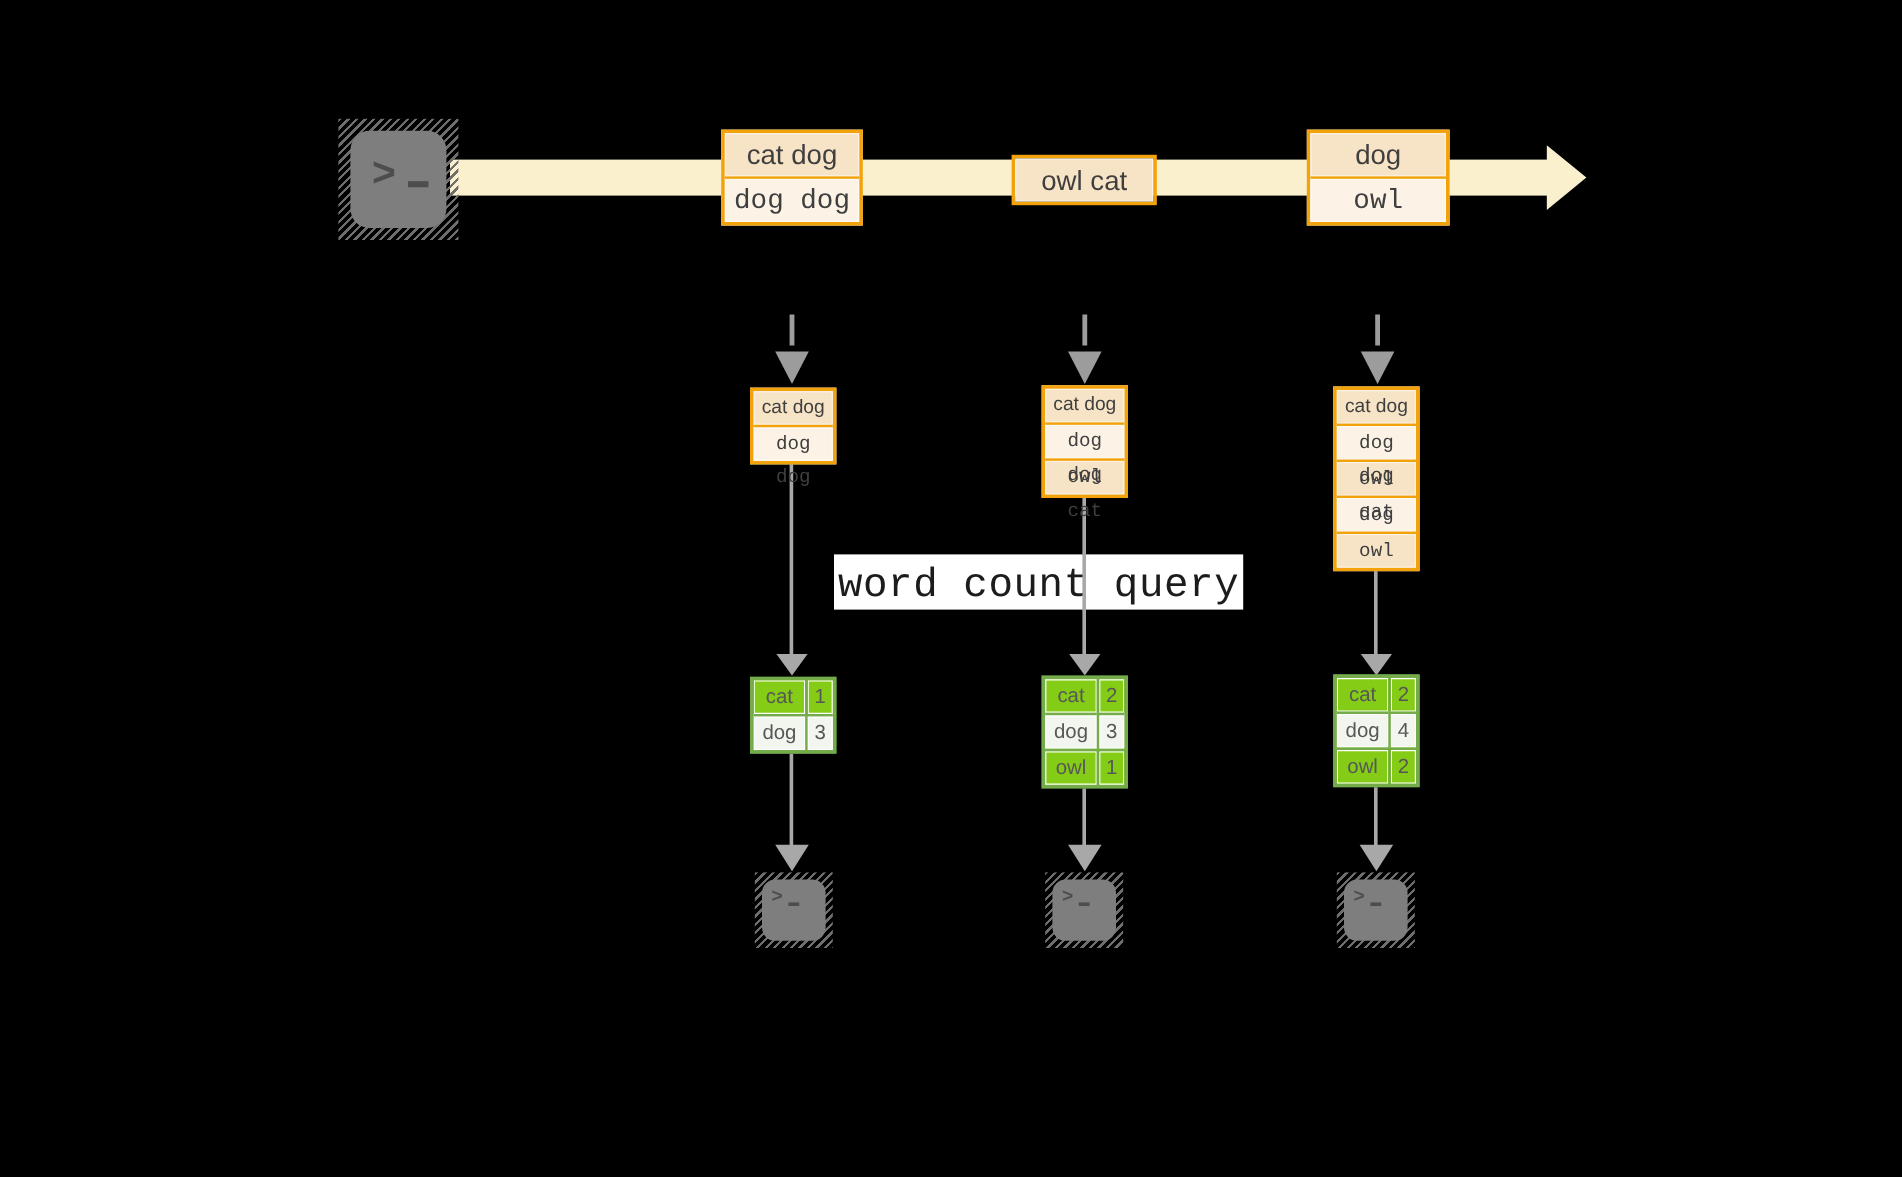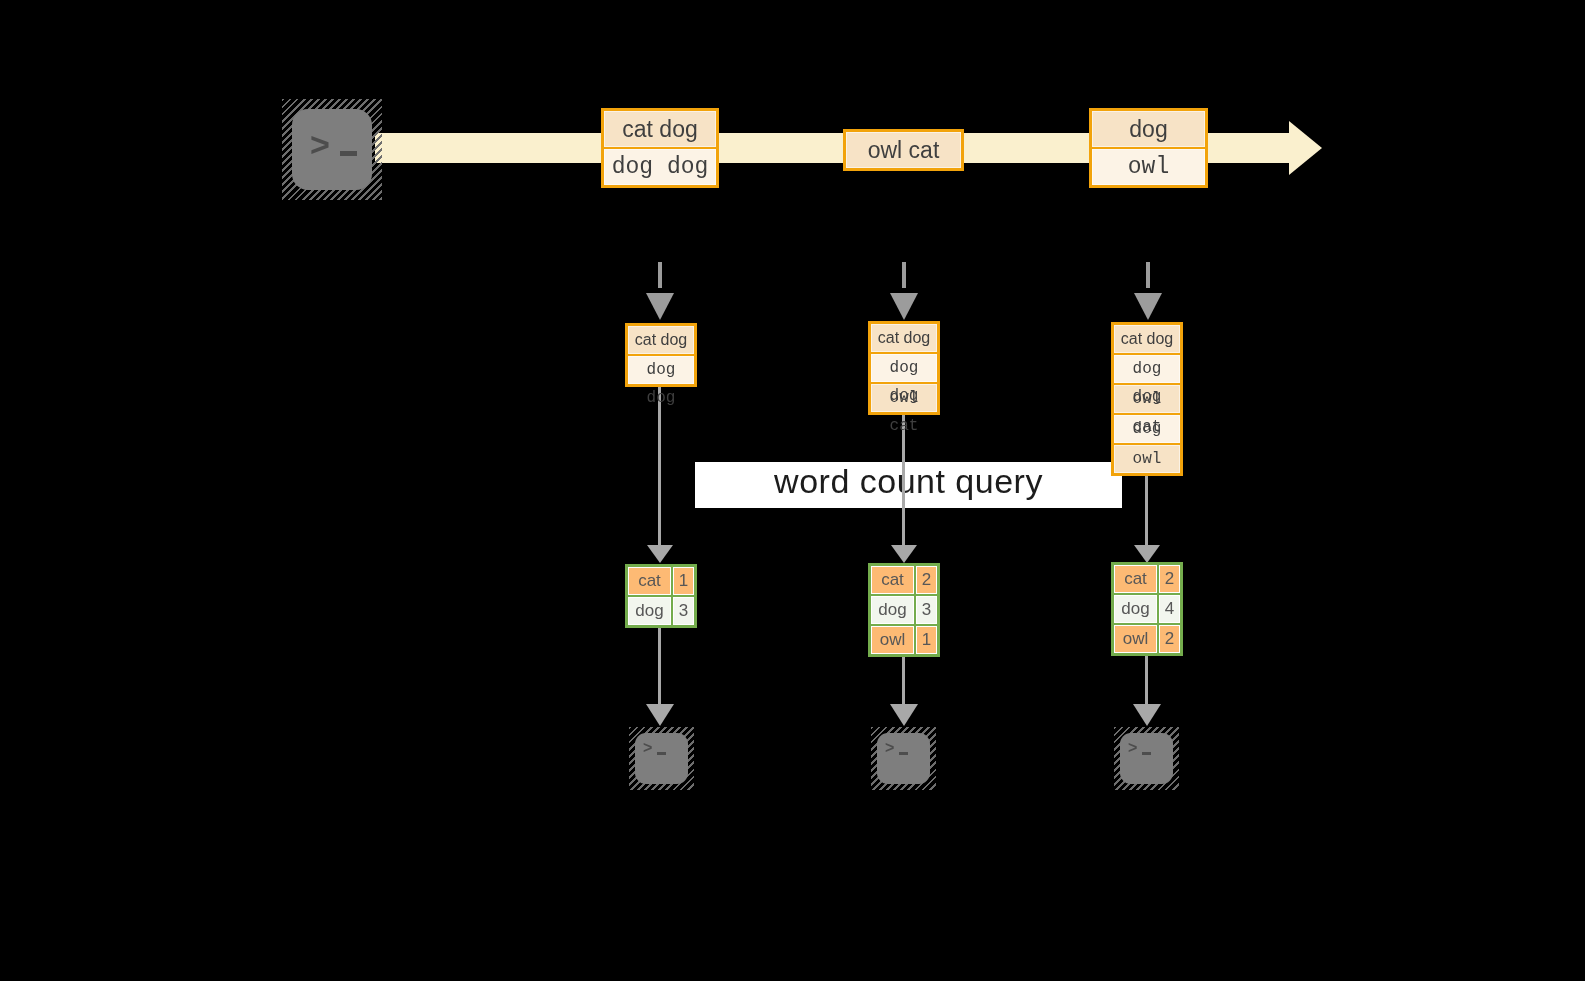--- a/index.html
+++ b/index.html
@@ -28,38 +28,38 @@
     position:absolute; border:3px solid #74AC4C; display:grid;
     grid-template-columns:43px 1fr; z-index:5; background:#74AC4C;
   }
   .gcell{
     height:28px; line-height:28px; text-align:center; font-size:17px; color:#575757;
     background:#F2F6EE; box-shadow:inset 0 0 0 1px #FFFFFF;
     border-left:2px solid #74AC4C; border-top:2px solid #74AC4C;
   }
   .gcell:nth-child(-n+2){border-top:none;}
   .gcell:nth-child(2n+1){border-left:none;}
-  .gcell:nth-child(4n+1), .gcell:nth-child(4n+2){background:#fdba74;}
+  .gcell:nth-child(4n+1), .gcell:nth-child(4n+2){background:#84cc16;}
   
   .vline{position:absolute; width:3px; background:#A8A8A8; z-index:4;}
   .ahead-md{
     position:absolute; width:0; height:0; z-index:4;
     border-left:13px solid transparent; border-right:13px solid transparent;
     border-top:18px solid #A8A8A8;
   }
   .ahead-lg{
     position:absolute; width:0; height:0; z-index:4;
     border-left:14px solid transparent; border-right:14px solid transparent;
     border-top:22px solid #A8A8A8;
   }
   .dasharrow{position:absolute; z-index:4;}
   
   .qband{
-    position:absolute; left:695px; top:462px; width:427px; height:46px;
-    background:#FFFFFF; z-index:3; display:flex; align-items:flex-start; justify-content:center;
+    position:absolute; left:695px; top:462px; width:341px; height:46px;
+    background:#FFFFFF; z-index:3; display:flex; align-items:flex-end; justify-content:center;font-family:Liberation Mono, monospace;
   }
   .qband span{font-size:34px; font-weight:300; color:#1C1C1C; letter-spacing:.5px;}
   
   .term{
     position:absolute; z-index:6;
     background:repeating-linear-gradient(135deg,#6E6E6E 0px,#6E6E6E 2px,transparent 2px,transparent 5px);
   }
   .term-body{position:absolute; background:#7E7E7E;}
   .term.big .term-body{inset:10px; border-radius:16px;}
   .term.small .term-body{inset:6px; border-radius:11px;}

